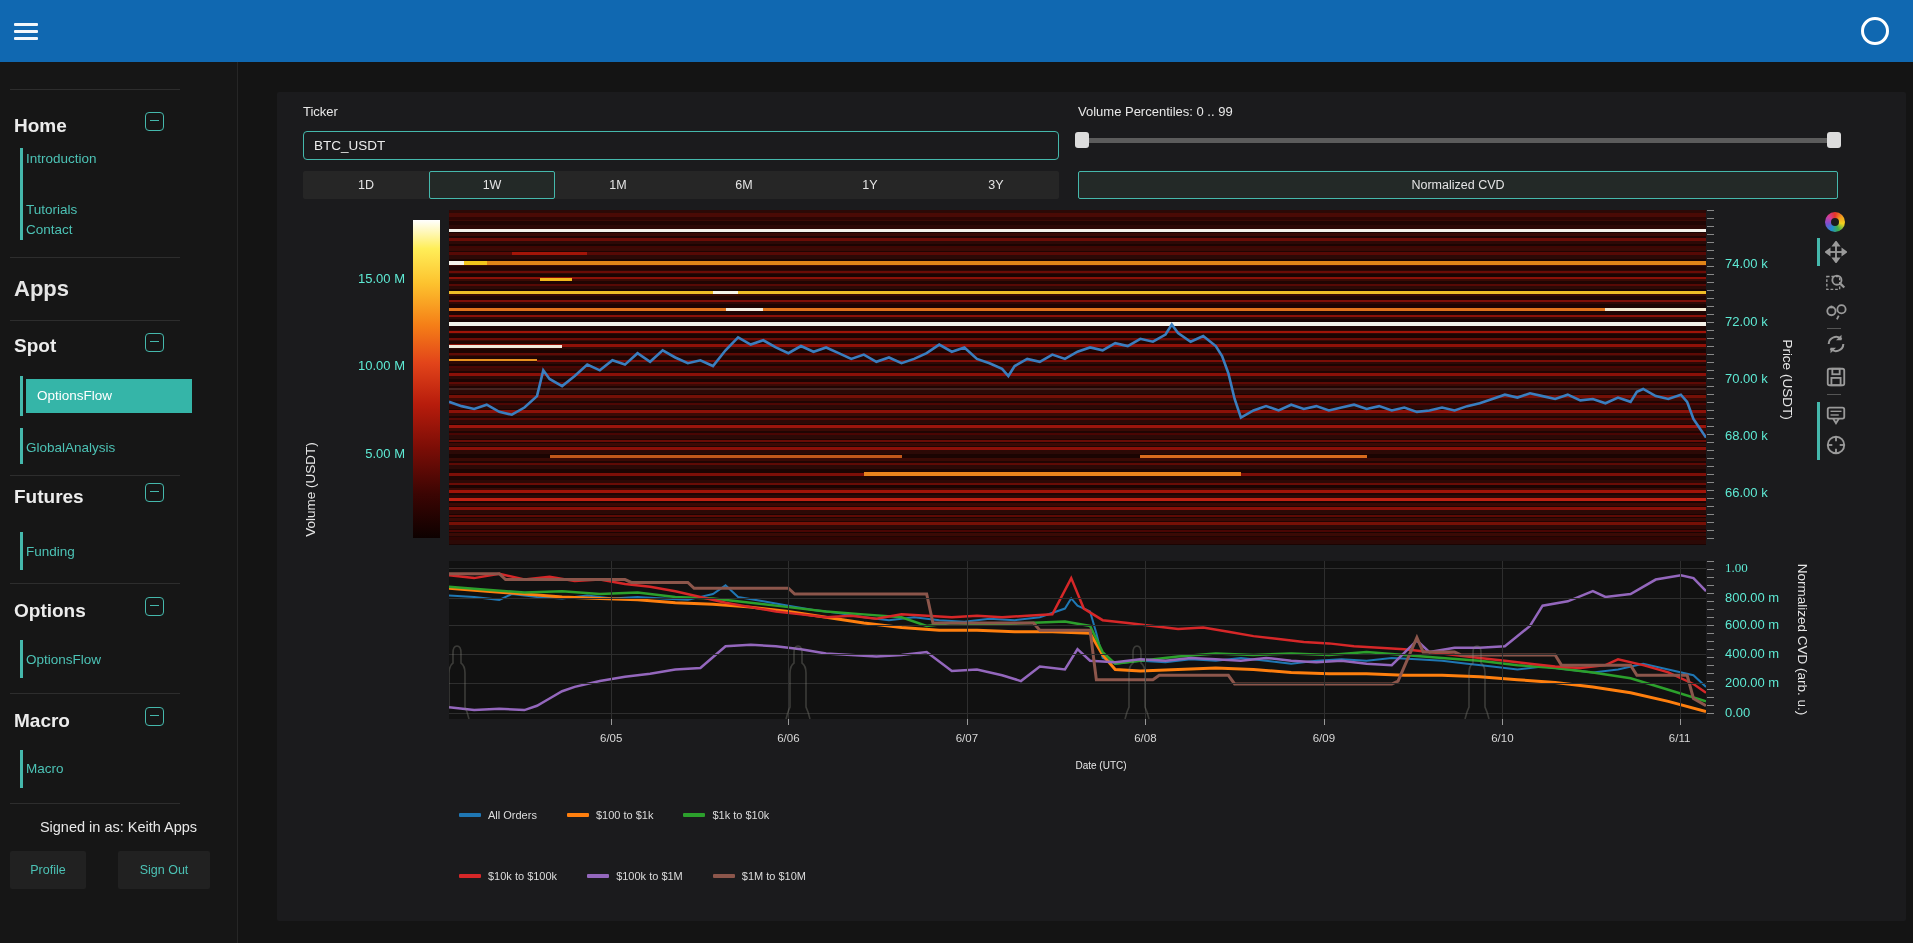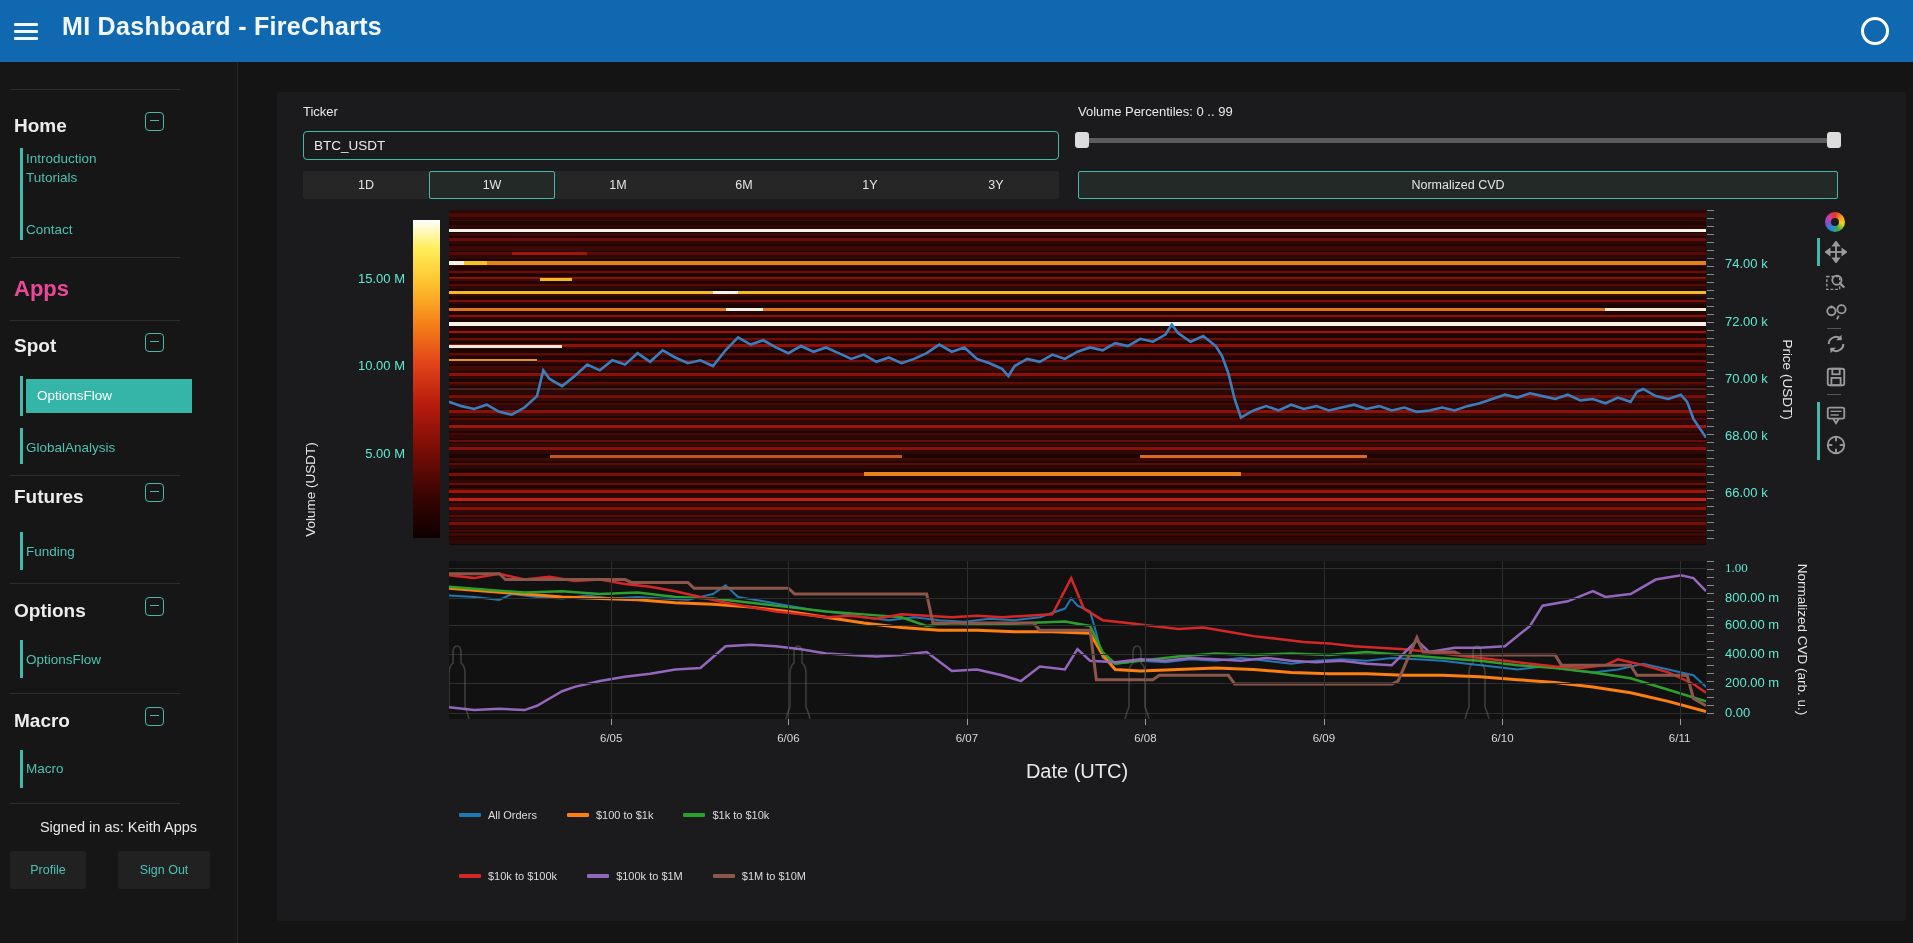--- a/index.html
+++ b/index.html
@@ -10,21 +10,21 @@
   .topbar{position:absolute;left:0;top:0;width:1913px;height:62px;background:#1068b1;}
   .hamburger{position:absolute;left:14px;top:19px;width:24px;height:22px;cursor:pointer;}
   .hamburger span{display:block;height:3px;background:#f2f7fb;margin:4px 0;border-radius:1px;}
   .app-title{position:absolute;left:62px;top:12px;color:#f2f7fb;font-size:25px;font-weight:700;letter-spacing:.3px;}
   .avatar-ring{position:absolute;right:24px;top:17px;width:22px;height:22px;border:3.5px solid #fff;border-radius:50%;}
 
   
   .sidebar{position:absolute;left:0;top:62px;width:237px;height:881px;background:#161616;border-right:1px solid #262626;}
   .sb-div{position:absolute;left:10px;width:170px;border-top:1px solid #2d2d2d;}
   .sb-header{position:absolute;left:14px;color:#ececec;font-size:19px;font-weight:700;}
-  .sb-apps{position:absolute;left:14px;color:#ec4899;font-size:22px;font-weight:700;}
+  .sb-apps{position:absolute;left:14px;color:#e5e5e5;font-size:22px;font-weight:700;}
   .collapse-btn{position:absolute;left:145px;width:17px;height:17px;border:1.5px solid #45b8ac;border-radius:4px;cursor:pointer;}
   .collapse-btn::after{content:"";position:absolute;left:4px;right:4px;top:7px;border-top:1.5px solid #45b8ac;}
   .sb-item{position:absolute;left:26px;color:#4cc2b5;font-size:13.5px;cursor:pointer;}
   .sb-bar{position:absolute;left:20px;width:3px;background:#45b8ac;}
   .sb-item-selected{position:absolute;left:26px;width:166px;height:34px;background:#35b5a8;color:#fff;
     font-size:13.5px;line-height:34px;padding-left:11px;box-sizing:border-box;cursor:pointer;}
   .signed-in{position:absolute;left:0;width:237px;text-align:center;color:#e8e8e8;font-size:14.5px;}
   .sb-btn{position:absolute;height:38px;background:#212121;color:#4cc2b5;font-size:12.5px;border:none;
     border-radius:2px;cursor:pointer;font-family:inherit;}
 
@@ -57,21 +57,21 @@
     background:linear-gradient(180deg,#ffffff 0%,#ffee58 9%,#fdc22e 20%,#f57f17 33%,#e2441a 45%,#b71c0c 58%,#7a0d06 72%,#3c0503 86%,#0d0100 100%);}
 
   .tickcol{position:absolute;width:7px;background:repeating-linear-gradient(180deg,#888 0 1px,transparent 1px 8px);}
   #lower{position:absolute;left:172px;top:469px;width:1257px;height:158px;background:#111111;overflow:hidden;}
   .gridline-h{position:absolute;left:0;right:0;border-top:1px solid #2e2e2e;}
   .gridline-v{position:absolute;top:0;bottom:0;border-left:1px solid #2e2e2e;}
   #lower-svg{position:absolute;left:0;top:0;width:100%;height:100%;}
   .watermark{position:absolute;bottom:0;opacity:.35;}
   .xtick{position:absolute;width:1px;height:6px;background:#9a9a9a;top:627px;}
   .xlabel{position:absolute;top:640px;color:#d8d8d8;font-size:11.5px;transform:translateX(-50%);}
-  .date-title{position:absolute;color:#e9e9e9;font-size:20px;transform:translateX(-50%);}
+  .date-title{position:absolute;color:#e9e9e9;font-size:10px;transform:translateX(-50%);margin-left:24px;}
 
   .legend-row{position:absolute;left:182px;display:flex;gap:30px;}
   .legend-item{display:flex;align-items:center;gap:7px;cursor:pointer;}
   .legend-swatch{width:22px;height:4px;border-radius:1px;}
   .legend-label{color:#dcdcdc;font-size:11px;}
 
   
   .modebar{position:absolute;left:1540px;top:118px;width:40px;}
   .mb-icon{position:absolute;left:8px;width:22px;height:22px;cursor:pointer;}
   .mb-bar{position:absolute;left:0;width:3px;background:#45b8ac;}
@@ -84,31 +84,30 @@
 <body>
 
 <div id="app">
 
   <header class="topbar">
     <div class="hamburger">
         <span></span>
         <span></span>
         <span></span>
       </div>
-    <div class="app-title">MI Dashboard  -  FireCharts</div>
     <div class="avatar-ring"></div>
   </header>
 
   <aside class="sidebar">
     <div class="sb-div" style="top:27px"></div>
     <div class="sb-header" style="top:53px">Home</div>
     <div class="collapse-btn" style="top:50px"></div>
     <div class="sb-bar" style="top:86px;height:92px"></div>
     <div class="sb-item" style="top:89px">Introduction</div>
-    <div class="sb-item" style="top:108px">Tutorials</div>
+    <div class="sb-item" style="top:140px">Tutorials</div>
     <div class="sb-item" style="top:160px">Contact</div>
     <div class="sb-div" style="top:195px"></div>
     <div class="sb-apps" style="top:214px">Apps</div>
     <div class="sb-div" style="top:258px"></div>
 
     <div class="sb-header" style="top:273px">Spot</div>
     <div class="collapse-btn" style="top:271px"></div>
     <div class="sb-bar" style="top:314px;height:40px"></div>
     <div class="sb-item-selected" style="top:317px">OptionsFlow</div>
     <div class="sb-bar" style="top:366px;height:36px"></div>

